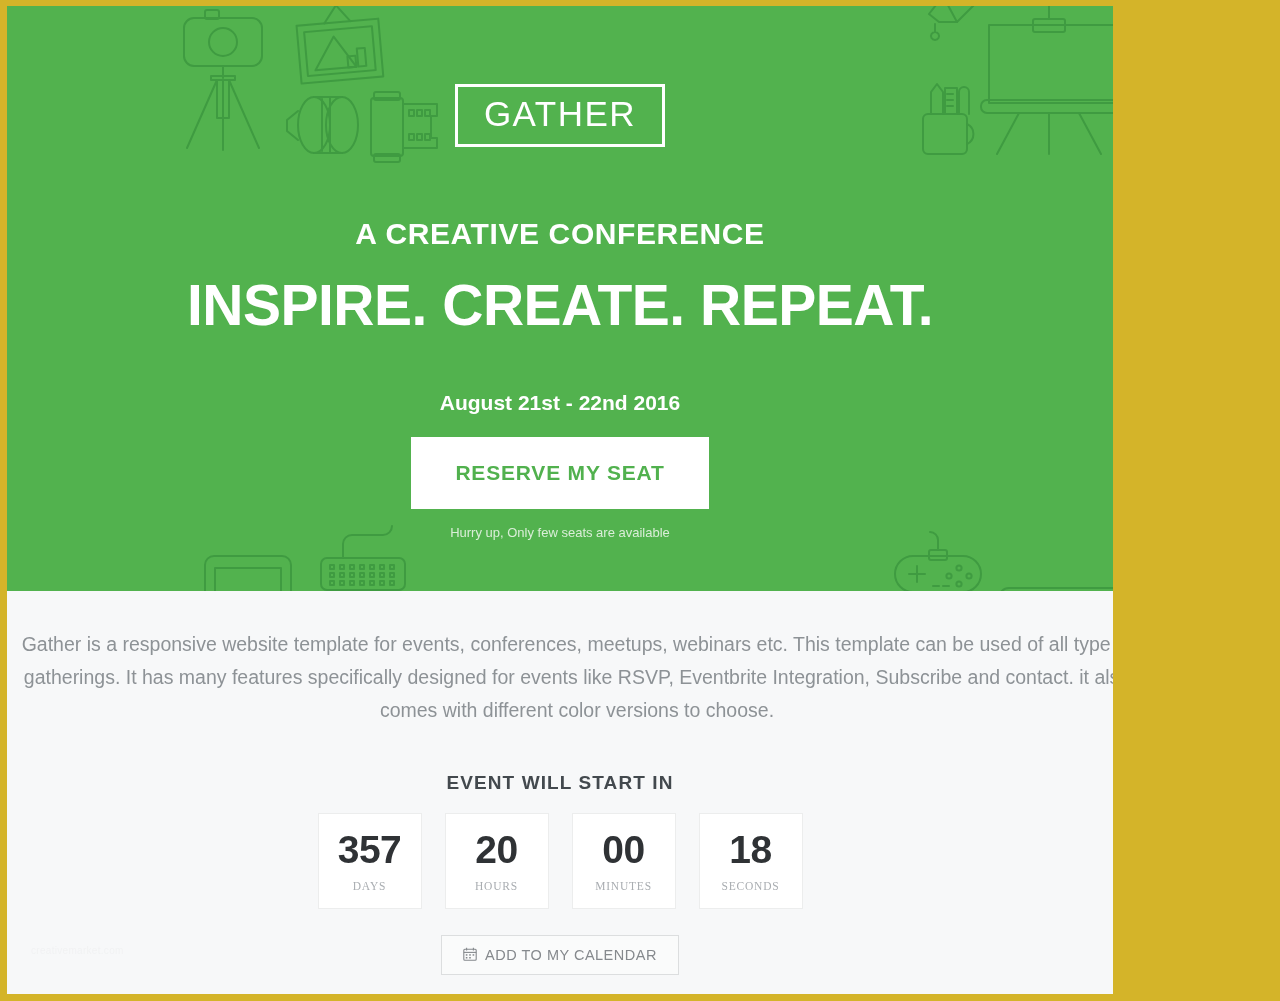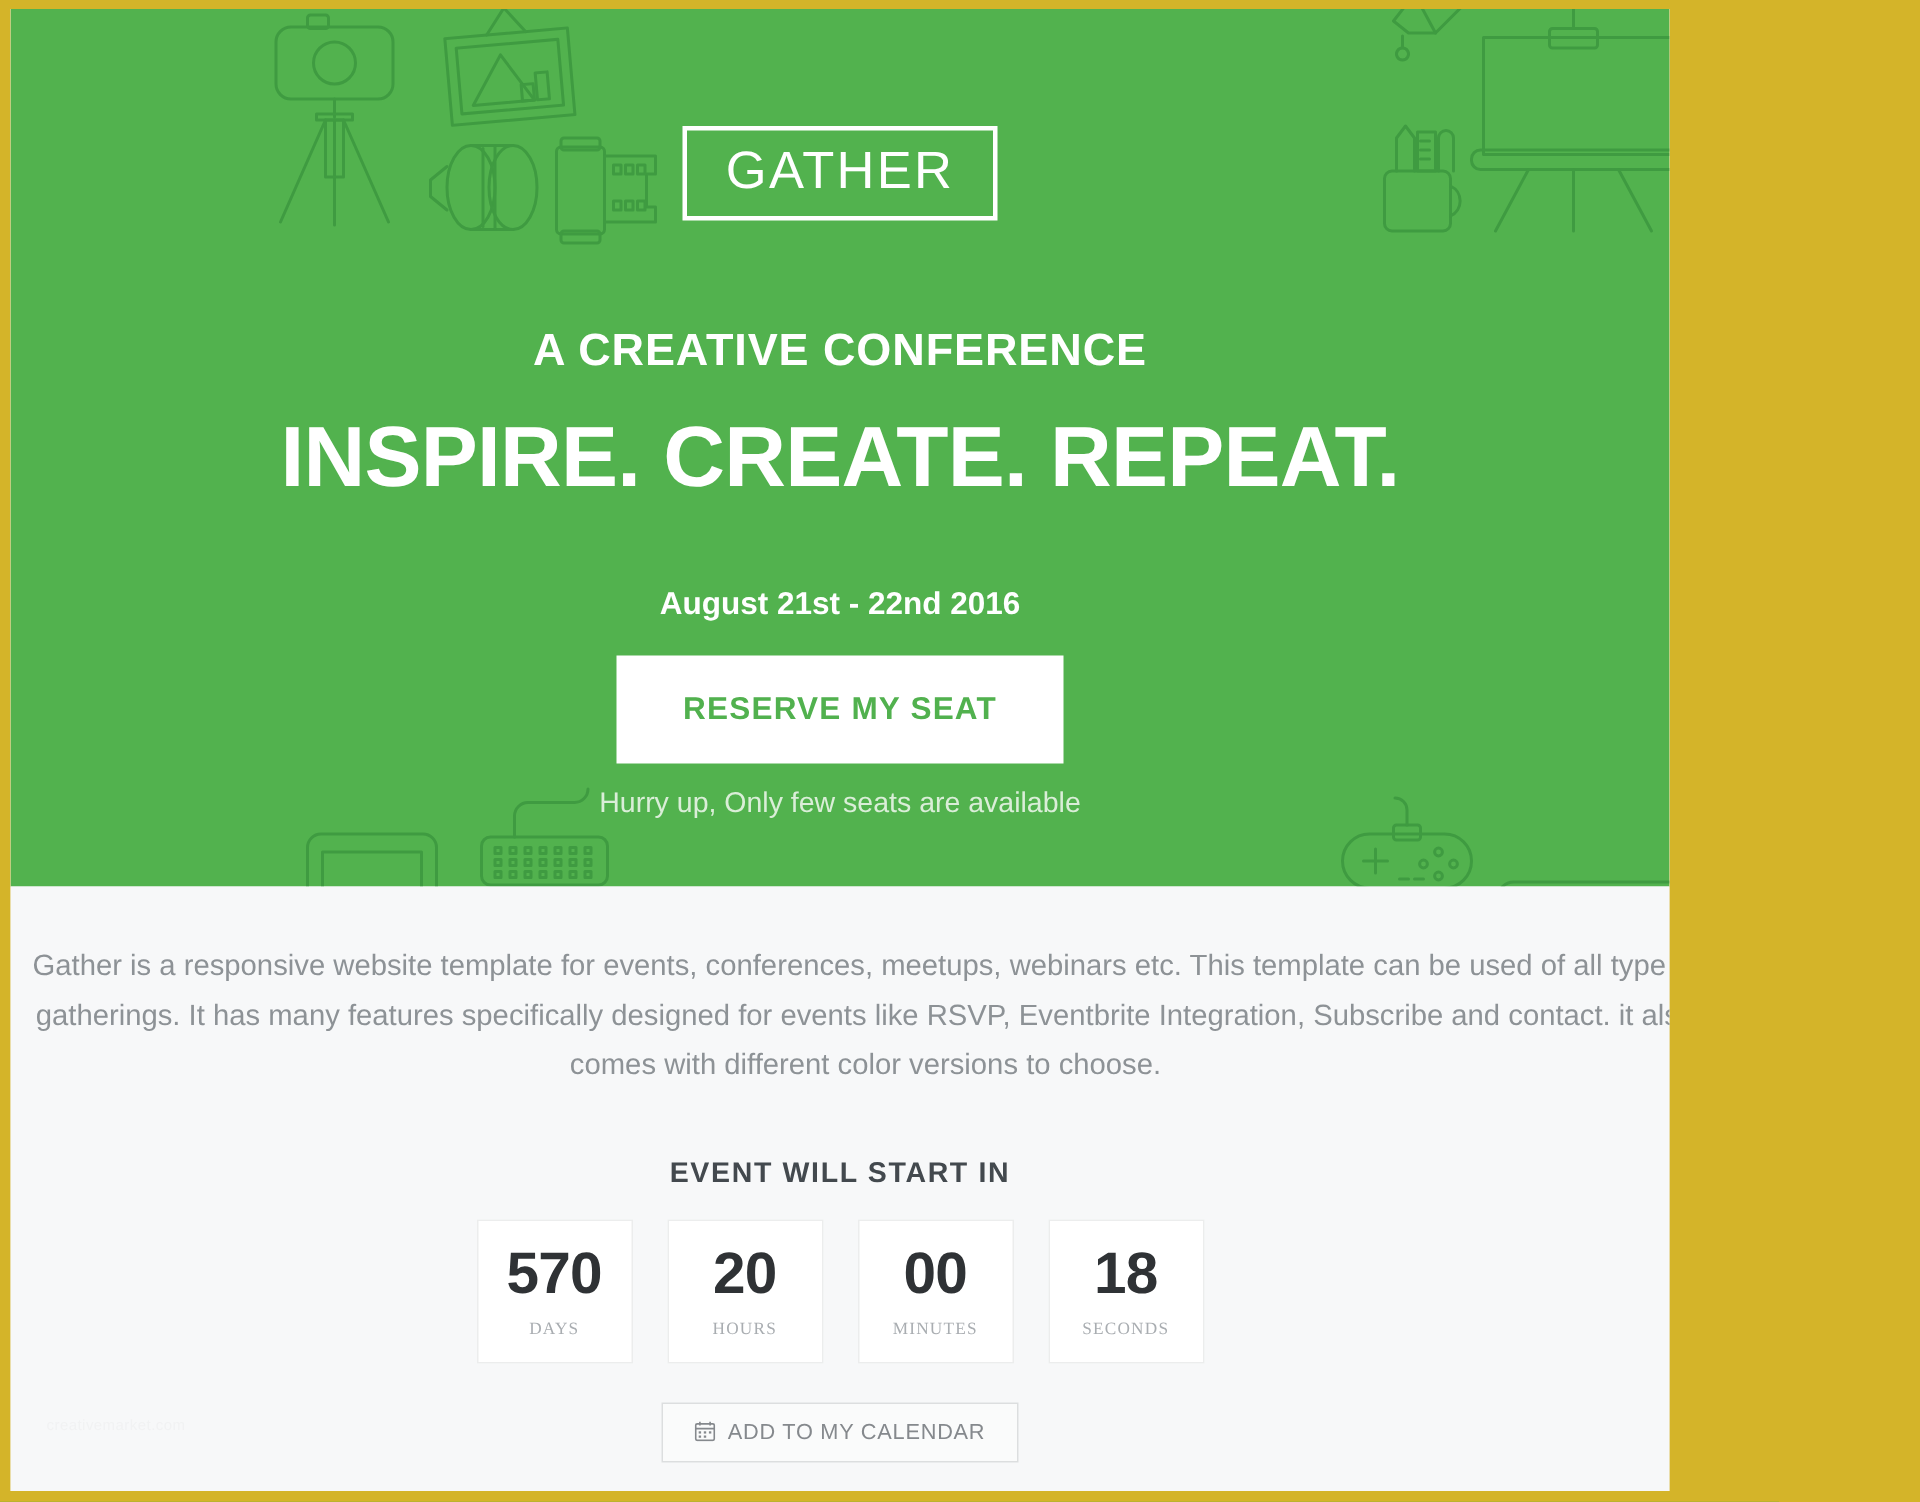--- a/index.html
+++ b/index.html
@@ -111,21 +111,21 @@
     font-family: "Liberation Sans", sans-serif;
     font-size: 21px;
     font-weight: bold;
     letter-spacing: 0.8px;
     cursor: pointer;
   }
 
   .cta-note {
     margin-top: 16px;
     color: #daeed8;
-    font-size: 19px;
+    font-size: 13px;
   }
 
   
   .content {
     position: relative;
     background: #f7f8f9;
     height: 403px;
     text-align: center;
   }
 
@@ -357,21 +357,21 @@
 
   <section class="content">
 
     <p class="intro">Gather is a responsive website template for events, conferences, meetups, webinars etc. This template can be used of all type of gatherings. It has many features specifically designed for events like RSVP, Eventbrite Integration, Subscribe and contact. it also comes with different color versions to choose.</p>
 
     <h3 class="countdown-title">EVENT WILL START IN</h3>
 
     <div class="countdown">
 
       <div class="cd-card">
-        <div class="cd-value">570</div>
+        <div class="cd-value">357</div>
         <div class="cd-label">DAYS</div>
       </div>
 
       <div class="cd-card">
         <div class="cd-value">20</div>
         <div class="cd-label">HOURS</div>
       </div>
 
       <div class="cd-card">
         <div class="cd-value">00</div>

